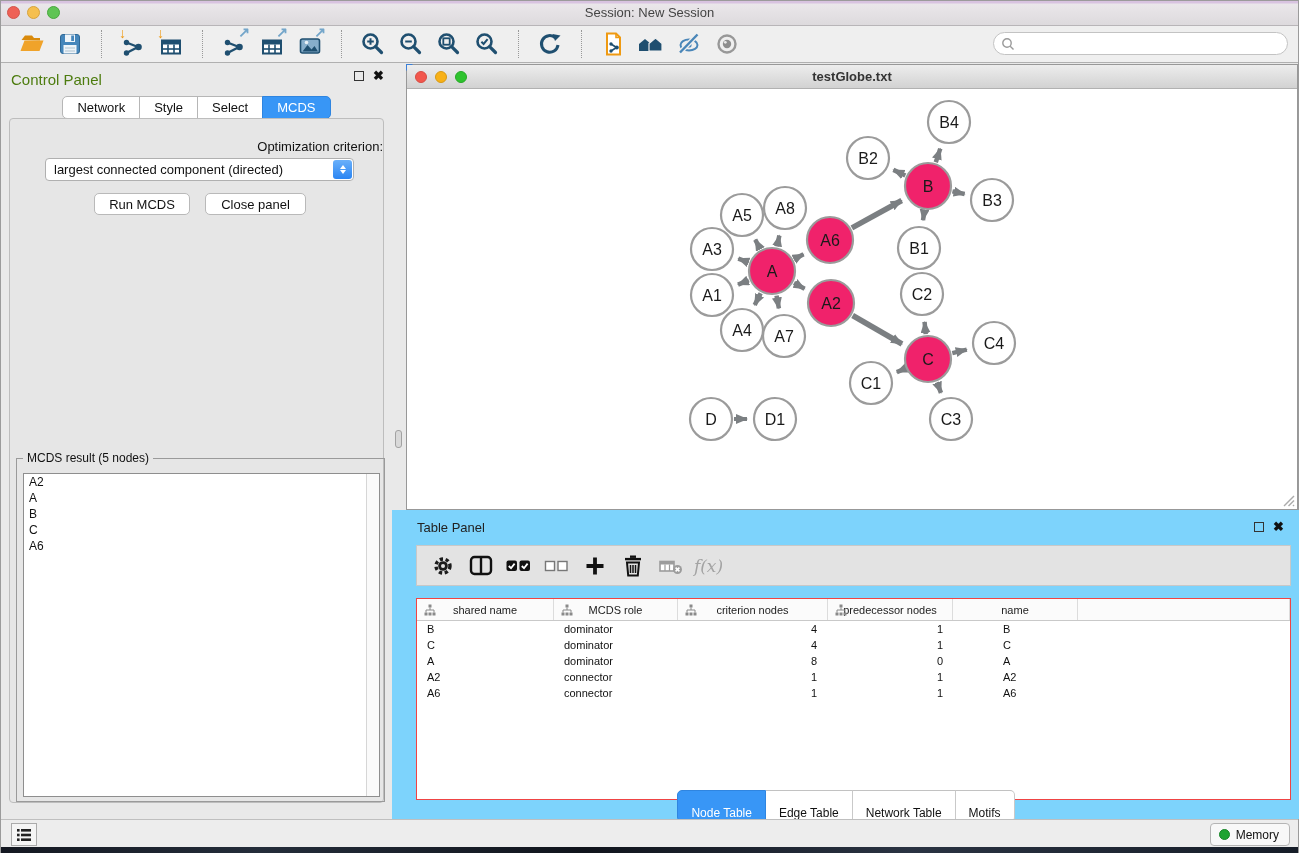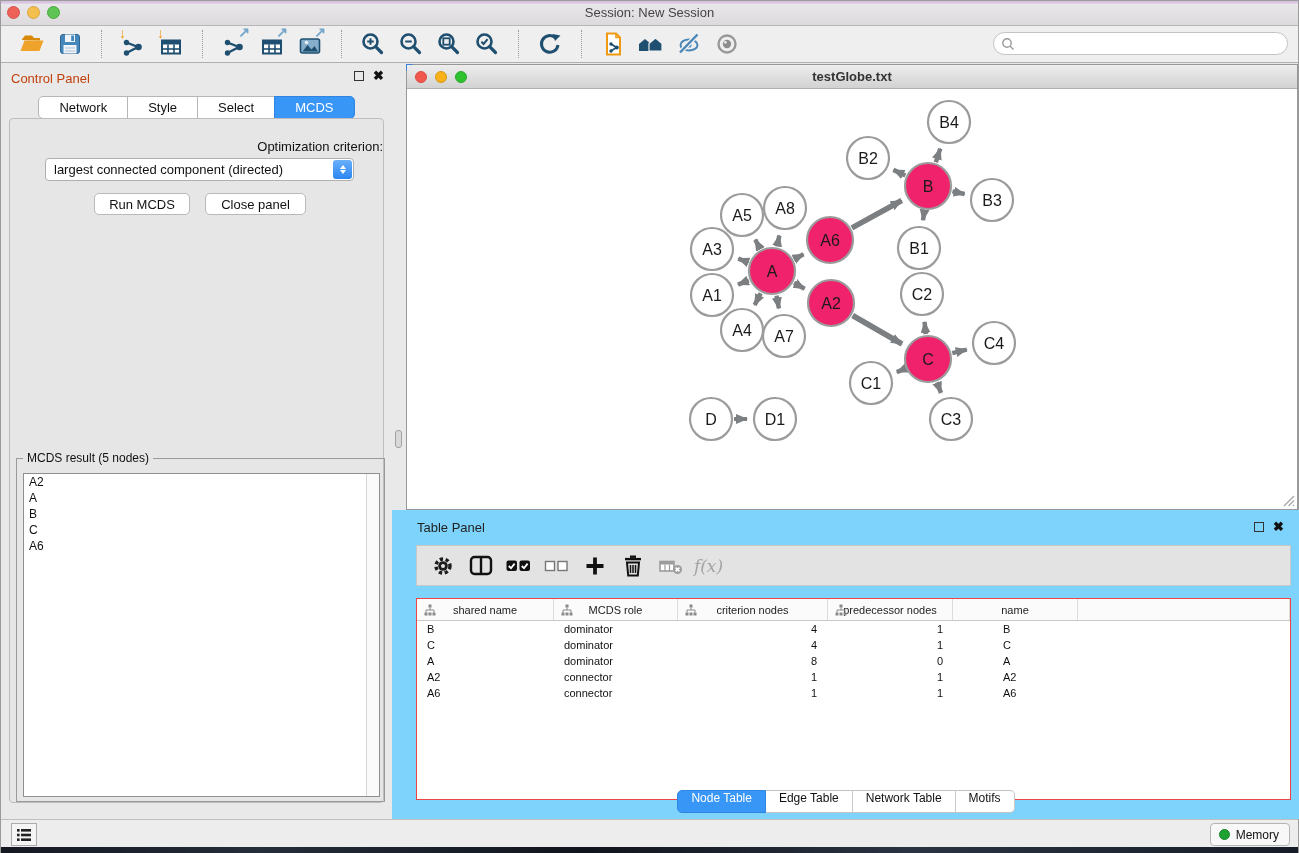--- a/index.html
+++ b/index.html
@@ -29,26 +29,26 @@
   .ov-arrow { position:absolute; font-weight:700; font-size:14px; line-height:1; }
   .ov-down { color:#ef9a12; top:-3px; left:1px; }
   .ov-up { color:#74a6ca; top:-4px; right:-1px; }
   .searchbox { position:absolute; right:10px; top:6px; width:295px; height:23px; background:#fff;
     border:1px solid #c3c3c3; border-radius:12px; display:flex; align-items:center; padding-left:7px; }
   .searchbox input { border:none; outline:none; flex:1; font-size:12px; background:transparent; height:18px; }
 
   
   .cpanel { position:absolute; left:0; top:62px; width:391px; height:756px; background:#e9e9e9; }
   .panel-head { position:relative; height:28px; }
-  .panel-head .ph-title { position:absolute; left:10px; top:8px; font-size:13px; color:#c2410c; }
+  .panel-head .ph-title { position:absolute; left:10px; top:8px; font-size:15px; color:#4d7c0f; }
   .ph-btns { position:absolute; right:8px; top:8px; display:flex; gap:9px; align-items:center; }
   .float-ico { width:10px; height:10px; border:1.5px solid #333; background:transparent; display:inline-block; }
   .close-ico { font-size:13px; font-weight:700; color:#111; line-height:10px; cursor:pointer; }
   .cp-tabs { position:absolute; left:0; top:33px; width:100%; display:flex; justify-content:center; }
-  .cp-tab { height:23px; padding:3px 20px; font-size:13px; background:#fff; border:1px solid #b6b6b6;
+  .cp-tab { height:23px; padding:3px 14px; font-size:13px; background:#fff; border:1px solid #b6b6b6;
     margin-left:-1px; color:#111; cursor:pointer; }
   .cp-tab:first-child { border-radius:5px 0 0 5px; margin-left:0; }
   .cp-tab:last-child { border-radius:0 5px 5px 0; }
   .cp-tab.active { background:#3896f6; border-color:#2f85e0; color:#fff; }
   .cp-box { position:absolute; left:8px; top:55px; width:375px; height:685px; background:#e6e6e6;
     border:1px solid #bdbdbd; border-radius:4px; }
   .opt-label { position:absolute; left:0; width:100%; top:20px; text-align:right; font-size:13px; color:#111; }
   .dropdown { position:absolute; left:35px; top:39px; width:309px; height:23px; background:#fff;
     border:1px solid #b0b0b0; border-radius:4px; display:flex; align-items:center; cursor:pointer; }
   .dropdown .dd-text { flex:1; font-size:13px; padding-left:8px; color:#111; white-space:nowrap; overflow:hidden; }
@@ -113,21 +113,21 @@
   .thcell .hier { position:absolute; left:7px; top:5px; }
   .trow { display:grid; grid-template-columns:137px 124px 150px 125px 125px 1fr; height:16px;
     align-items:center; cursor:default; }
   .tcell { font-size:11px; color:#111; white-space:nowrap; }
   .tcell.c0 { padding-left:10px; }
   .tcell.c1 { padding-left:10px; }
   .tcell.c2 { text-align:right; padding-right:11px; }
   .tcell.c3 { text-align:right; padding-right:10px; }
   .tcell.c4 { padding-left:50px; }
   .tp-tabs { position:absolute; left:0; width:100%; top:280px; display:flex; justify-content:center; }
-  .seg { height:23px; padding:0 13px; font-size:12px; background:#fff; border-top:1px solid #c2c2c2;
+  .seg { height:23px; padding:15px 13px; font-size:12px; background:#fff; border-top:1px solid #c2c2c2;
     border-bottom:1px solid #c2c2c2; border-right:1px solid #c9c9c9; color:#111; cursor:pointer; }
   .seg:first-child { border-left:1px solid #c2c2c2; border-radius:5px 0 0 5px; }
   .seg:last-child { border-radius:0 5px 5px 0; }
   .seg.active { background:#3896f6; color:#fff; border-color:#2f85e0; }
 
   
   .statusbar { position:absolute; left:0; top:818px; width:100%; height:28px; background:#ededed;
     border-top:1px solid #bfbfbf; }
   .status-list-btn { position:absolute; left:10px; top:3px; width:26px; height:23px; background:#f5f5f5;
     border:1px solid #ababab; display:flex; align-items:center; justify-content:center; cursor:pointer; }

